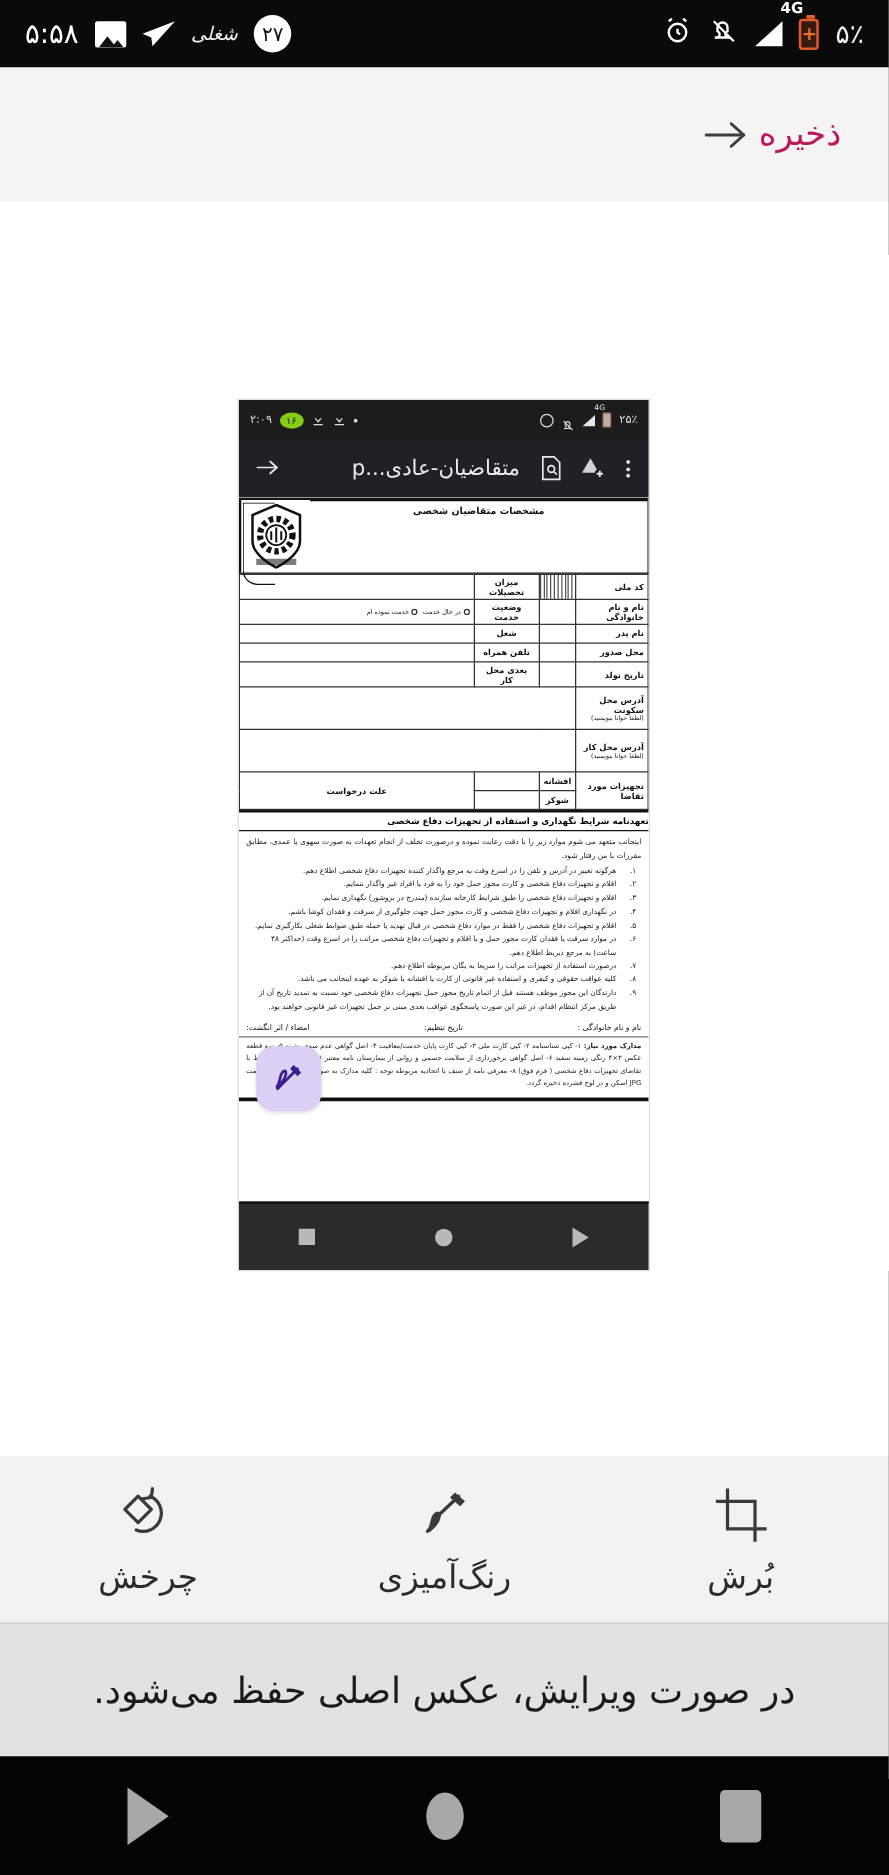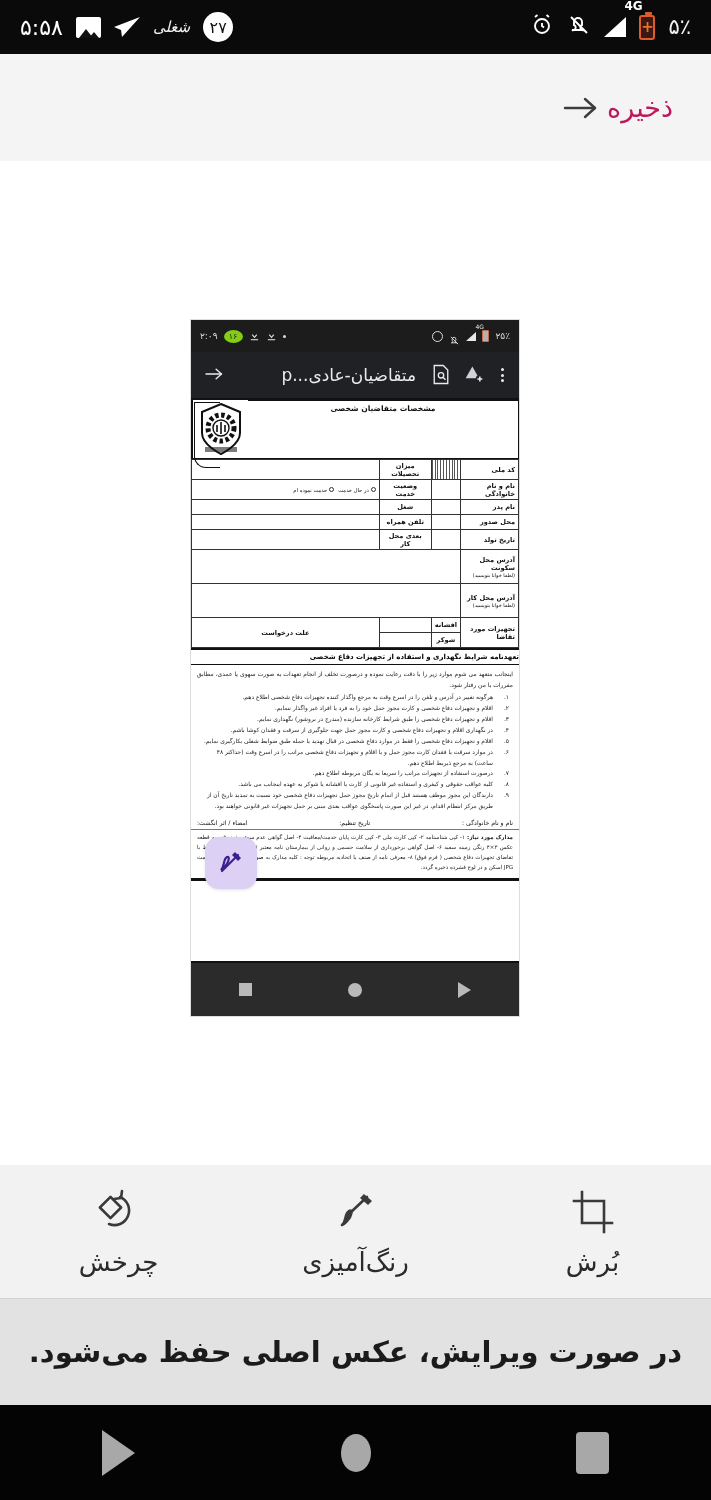--- a/index.html
+++ b/index.html
@@ -153,21 +153,21 @@
   .tool { flex:1; display:flex; flex-direction:column; align-items:center; gap:13px; }
   .tool .glyph { height:48px; display:flex; align-items:flex-end; }
   .tool .lbl { font-size:26px; color:#2b2b2b; }
 
   
   .hint {
     position:absolute; top:1298px; left:0; width:711px; height:107px;
     background:#e2e2e2; display:flex; align-items:center; justify-content:center;
     border-top:1px solid #d2d2d2;
   }
-  .hint span { font-size:29px; font-weight:bold; color:#1b1b1b; }
+  .hint span { font-size:29px; font-weight:normal; color:#1b1b1b; }
 
   
   .sysnav {
     position:absolute; top:1405px; left:0; width:711px; height:95px;
     background:#040404; display:flex; align-items:center;
   }
   .sysnav .item { flex:1; display:flex; align-items:center; justify-content:center; }
   .sysnav .sq { width:33px; height:42px; background:#a8a8a8; border-radius:4px; }
   .sysnav .ci { width:30px; height:38px; background:#a8a8a8; border-radius:50%; }
   .sysnav .tr { width:0;height:0;border-top:23px solid transparent;border-bottom:23px solid transparent;border-left:33px solid #a8a8a8;}

